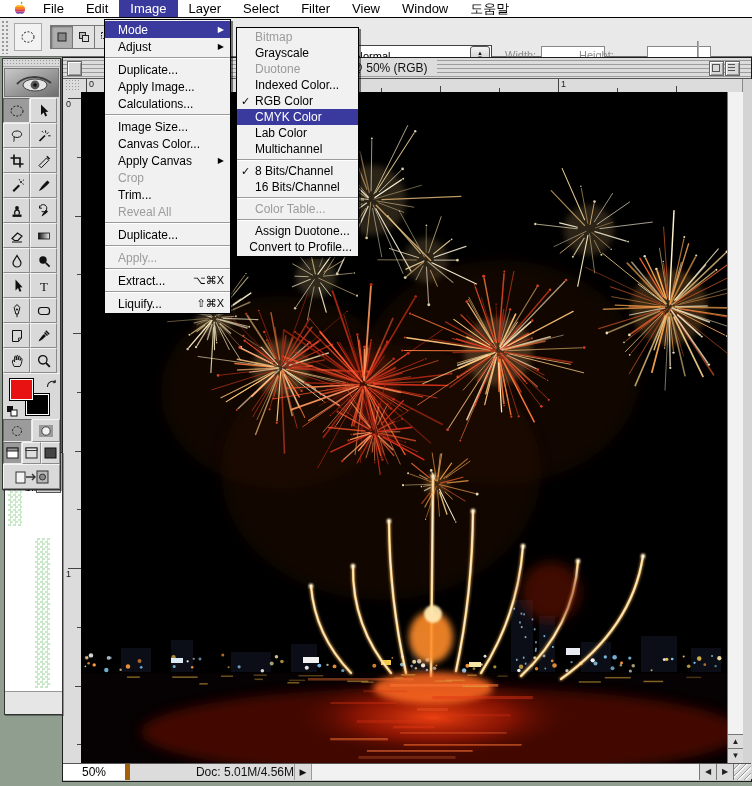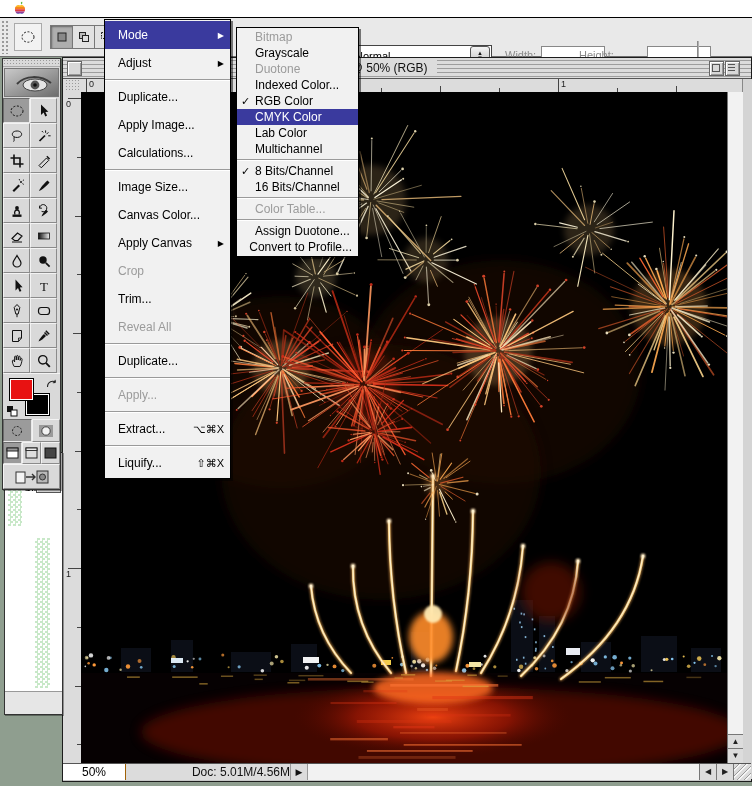--- a/index.html
+++ b/index.html
@@ -67,21 +67,21 @@
 
   #vscroll{position:absolute;left:664px;top:34px;width:15px;height:671px;background:#f2f2f2;
     border-left:1px solid #777;}
   .sbbtn{position:absolute;width:15px;height:14px;background:#dcdcdc;border-top:1px solid #777;
     font-size:8px;line-height:14px;text-align:center;color:#222;}
   #sbup{bottom:14px;} #sbdn{bottom:0;}
   #rframe{position:absolute;left:679px;top:21px;width:9px;height:700px;background:#d4d4d4;border-left:1px solid #888;}
 
   #bottomrow{position:absolute;left:0;top:705px;width:688px;height:17px;background:#dcdcdc;
     border-top:1px solid #555;display:flex;font-size:12px;}
-  #zoomfield{width:62px;height:100%;background:#fff;border-right:1px solid #a16207;
+  #zoomfield{width:62px;height:100%;background:#fff;border-right:5px solid #a16207;
     text-align:center;line-height:17px;}
   #docsize{width:164px;height:100%;text-align:right;line-height:17px;border-right:1px solid #9a9a9a;color:#111;}
   #statmenu{width:16px;height:100%;border-right:1px solid #9a9a9a;text-align:center;line-height:16px;font-size:9px;color:#111;}
   #hscrolltrack{flex:1;background:#f2f2f2;}
   .hbtn{width:16px;height:100%;background:#dcdcdc;border-left:1px solid #777;
     font-size:8px;line-height:16px;text-align:center;color:#222;}
   #sizegrip{width:17px;height:100%;background:#dcdcdc;border-left:1px solid #777;
     background-image:repeating-linear-gradient(135deg,transparent 0 3px,#9a9a9a 3px 4px,#f6f6f6 4px 5px);}
   #bframe{position:absolute;left:0;top:722px;width:688px;height:1px;background:#c8c8c8;}
 
@@ -119,21 +119,21 @@
   #palchev{position:absolute;left:36px;top:466px;width:23px;height:25px;background:#cfcfcf;
     border:1px solid #555;box-shadow:inset 1px 1px 0 #f2f2f2;z-index:5;
     display:flex;align-items:center;justify-content:center;}
 
   
   .menu{position:absolute;background:#f1f1f1;border:1px solid #000;
     box-shadow:2px 2px 0 rgba(0,0,0,.5);z-index:40;font-size:12px;color:#000;padding:1px 0;}
   #imagemenu{left:104px;top:19px;width:125px;}
   #modemenu{left:236px;top:27px;width:121px;}
   .mi{display:flex;align-items:center;padding:0 6px 0 13px;}
-  #imagemenu .mi{height:28px;}
+  #imagemenu .mi{height:17px;}
   #modemenu .mi{height:16px;padding-left:4px;}
   .mi .chk{width:14px;font-size:11px;}
   .mi .lbl{flex:1;white-space:nowrap;}
   .mi .sc{margin-left:8px;font-size:11px;}
   .mi .arr{font-size:8px;margin-left:6px;}
   .mi.hl{background:#3a3a9e;color:#fff;}
   .mi.dis{color:#9b9b9b;}
   .msep{height:0;border-top:1px solid #9a9a9a;border-bottom:1px solid #fff;margin:2px 0;}
 </style>
 </head>
@@ -153,20 +153,31 @@
         <g clip-path="url(#applclip)">
           <rect x="0" y="0" width="14" height="4" fill="#61bb46"></rect>
           <rect x="0" y="4" width="14" height="2.4" fill="#fdb827"></rect>
           <rect x="0" y="6.4" width="14" height="2.4" fill="#f5821f"></rect>
           <rect x="0" y="8.8" width="14" height="2.4" fill="#e03a3e"></rect>
           <rect x="0" y="11.2" width="14" height="2.4" fill="#963d97"></rect>
           <rect x="0" y="13.6" width="14" height="2.4" fill="#009ddc"></rect>
         </g>
       </svg>
     </span>
+    <span id="mbitems" style="display: inline-flex;">
+        <span class="mb-item">File</span>
+        <span class="mb-item">Edit</span>
+        <span class="mb-item hl">Image</span>
+        <span class="mb-item">Layer</span>
+        <span class="mb-item">Select</span>
+        <span class="mb-item">Filter</span>
+        <span class="mb-item">View</span>
+        <span class="mb-item">Window</span>
+        <span class="mb-item">도움말</span>
+      </span>
   </header>
 
   <div id="optionsbar">
     <div class="vgrip"></div>
     <div class="toolwell">
       <svg width="16" height="16" viewBox="0 0 16 16">
         <ellipse cx="8" cy="8" rx="6" ry="5.2" fill="none" stroke="#222" stroke-dasharray="2 1.6"></ellipse>
       </svg>
     </div>
     <div class="selgroup">

